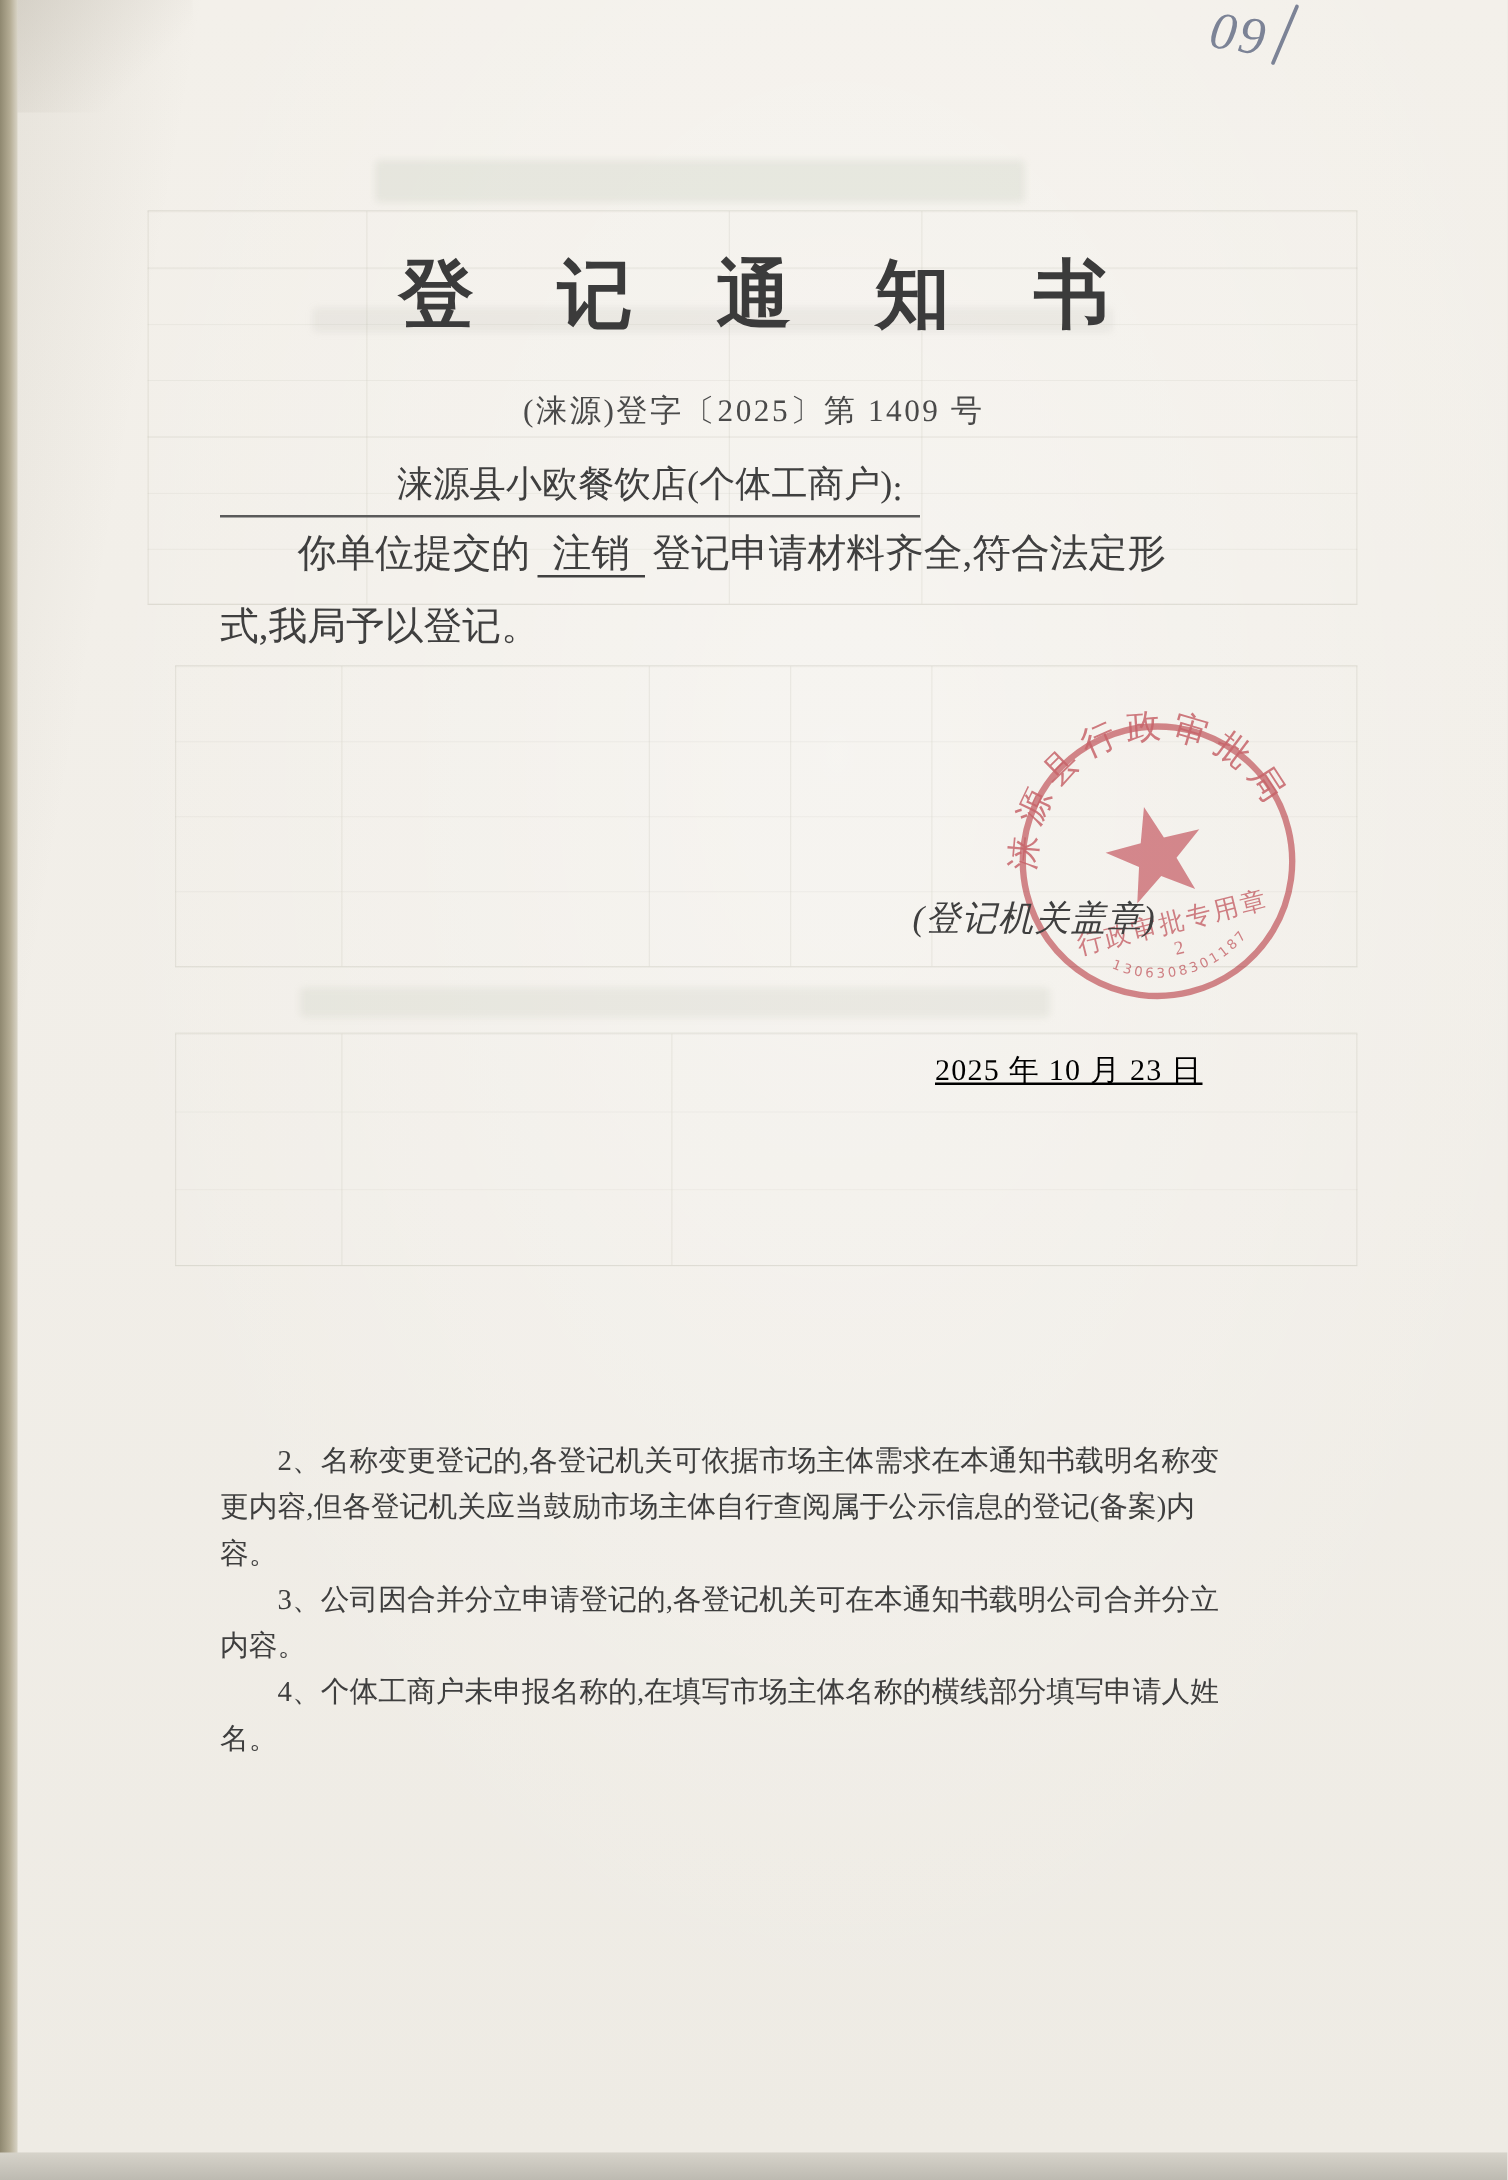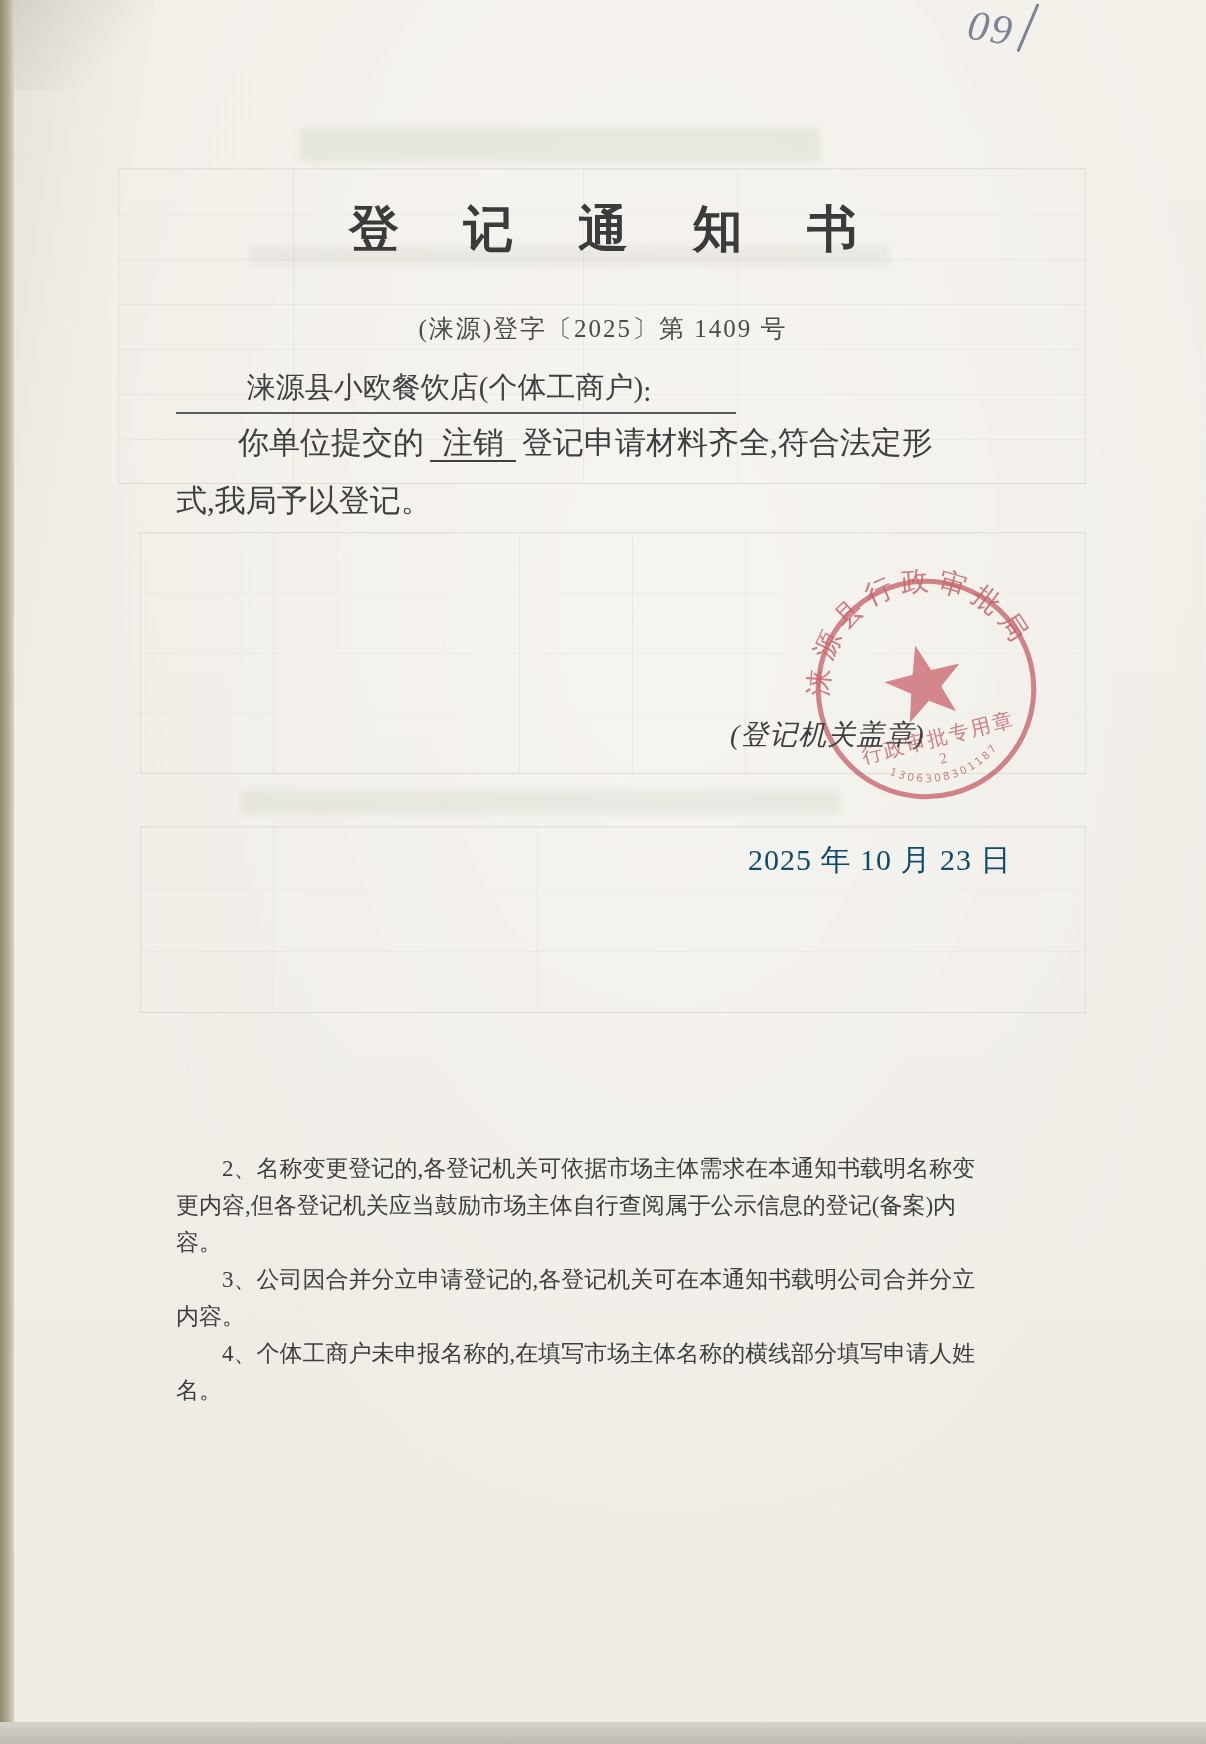--- a/index.html
+++ b/index.html
@@ -51,52 +51,52 @@
     font-style:italic;transform:rotate(9deg);
     letter-spacing:2px;
   }
   .hand .stroke{
     position:absolute;left:58px;top:-8px;width:3px;height:52px;
     background:#7c8396;transform:rotate(14deg);border-radius:2px;
   }
 
   .title{
     position:absolute;left:0;top:196px;width:100%;
-    text-align:center;font-size:50px;font-weight:700;
+    text-align:center;font-size:60px;font-weight:700;
     letter-spacing:26px;text-indent:26px;color:#3b3b3b;
   }
   .docno{
     position:absolute;left:0;top:312px;width:100%;
     text-align:center;font-size:25px;color:#4a4a4a;letter-spacing:2px;
   }
   .addressee{
     position:absolute;left:176px;top:368px;
     font-size:29px;color:#3f3f3f;
   }
   .addressee .u{
-    display:inline-flex;justify-content:center;align-items:flex-end;
+    display:inline-flex;justify-content:flex-end;align-items:flex-end;
     width:560px;border-bottom:2px solid #5a5a5a;padding-bottom:4px;
   }
   .addressee .colon{padding-right:14px;}
   .bodytext{
     position:absolute;left:176px;top:414px;width:758px;
     font-size:31px;line-height:58px;color:#3f3f3f;
     text-indent:2em;margin:0;
   }
   .blank{
     border-bottom:2px solid #404040;
     padding:0 12px;margin:0 6px;
   }
   .seal-caption{
     position:absolute;left:730px;top:716px;
     font-size:28px;color:#3f3f3f;letter-spacing:1px;z-index:3;font-style:italic;
   }
   .issue-date{
     position:absolute;left:748px;top:840px;
-    font-size:30px;color:#0c4a6e;letter-spacing:1px;z-index:3;
+    font-size:24px;color:#000000;letter-spacing:1px;z-index:3;text-decoration:underline;
   }
 
   .stamp{
     position:absolute;left:804px;top:567px;width:244px;height:244px;
     transform:rotate(-14deg);
     mix-blend-mode:multiply;opacity:.88;z-index:2;
   }
 
   .notes{
     position:absolute;left:176px;top:1150px;width:804px;

